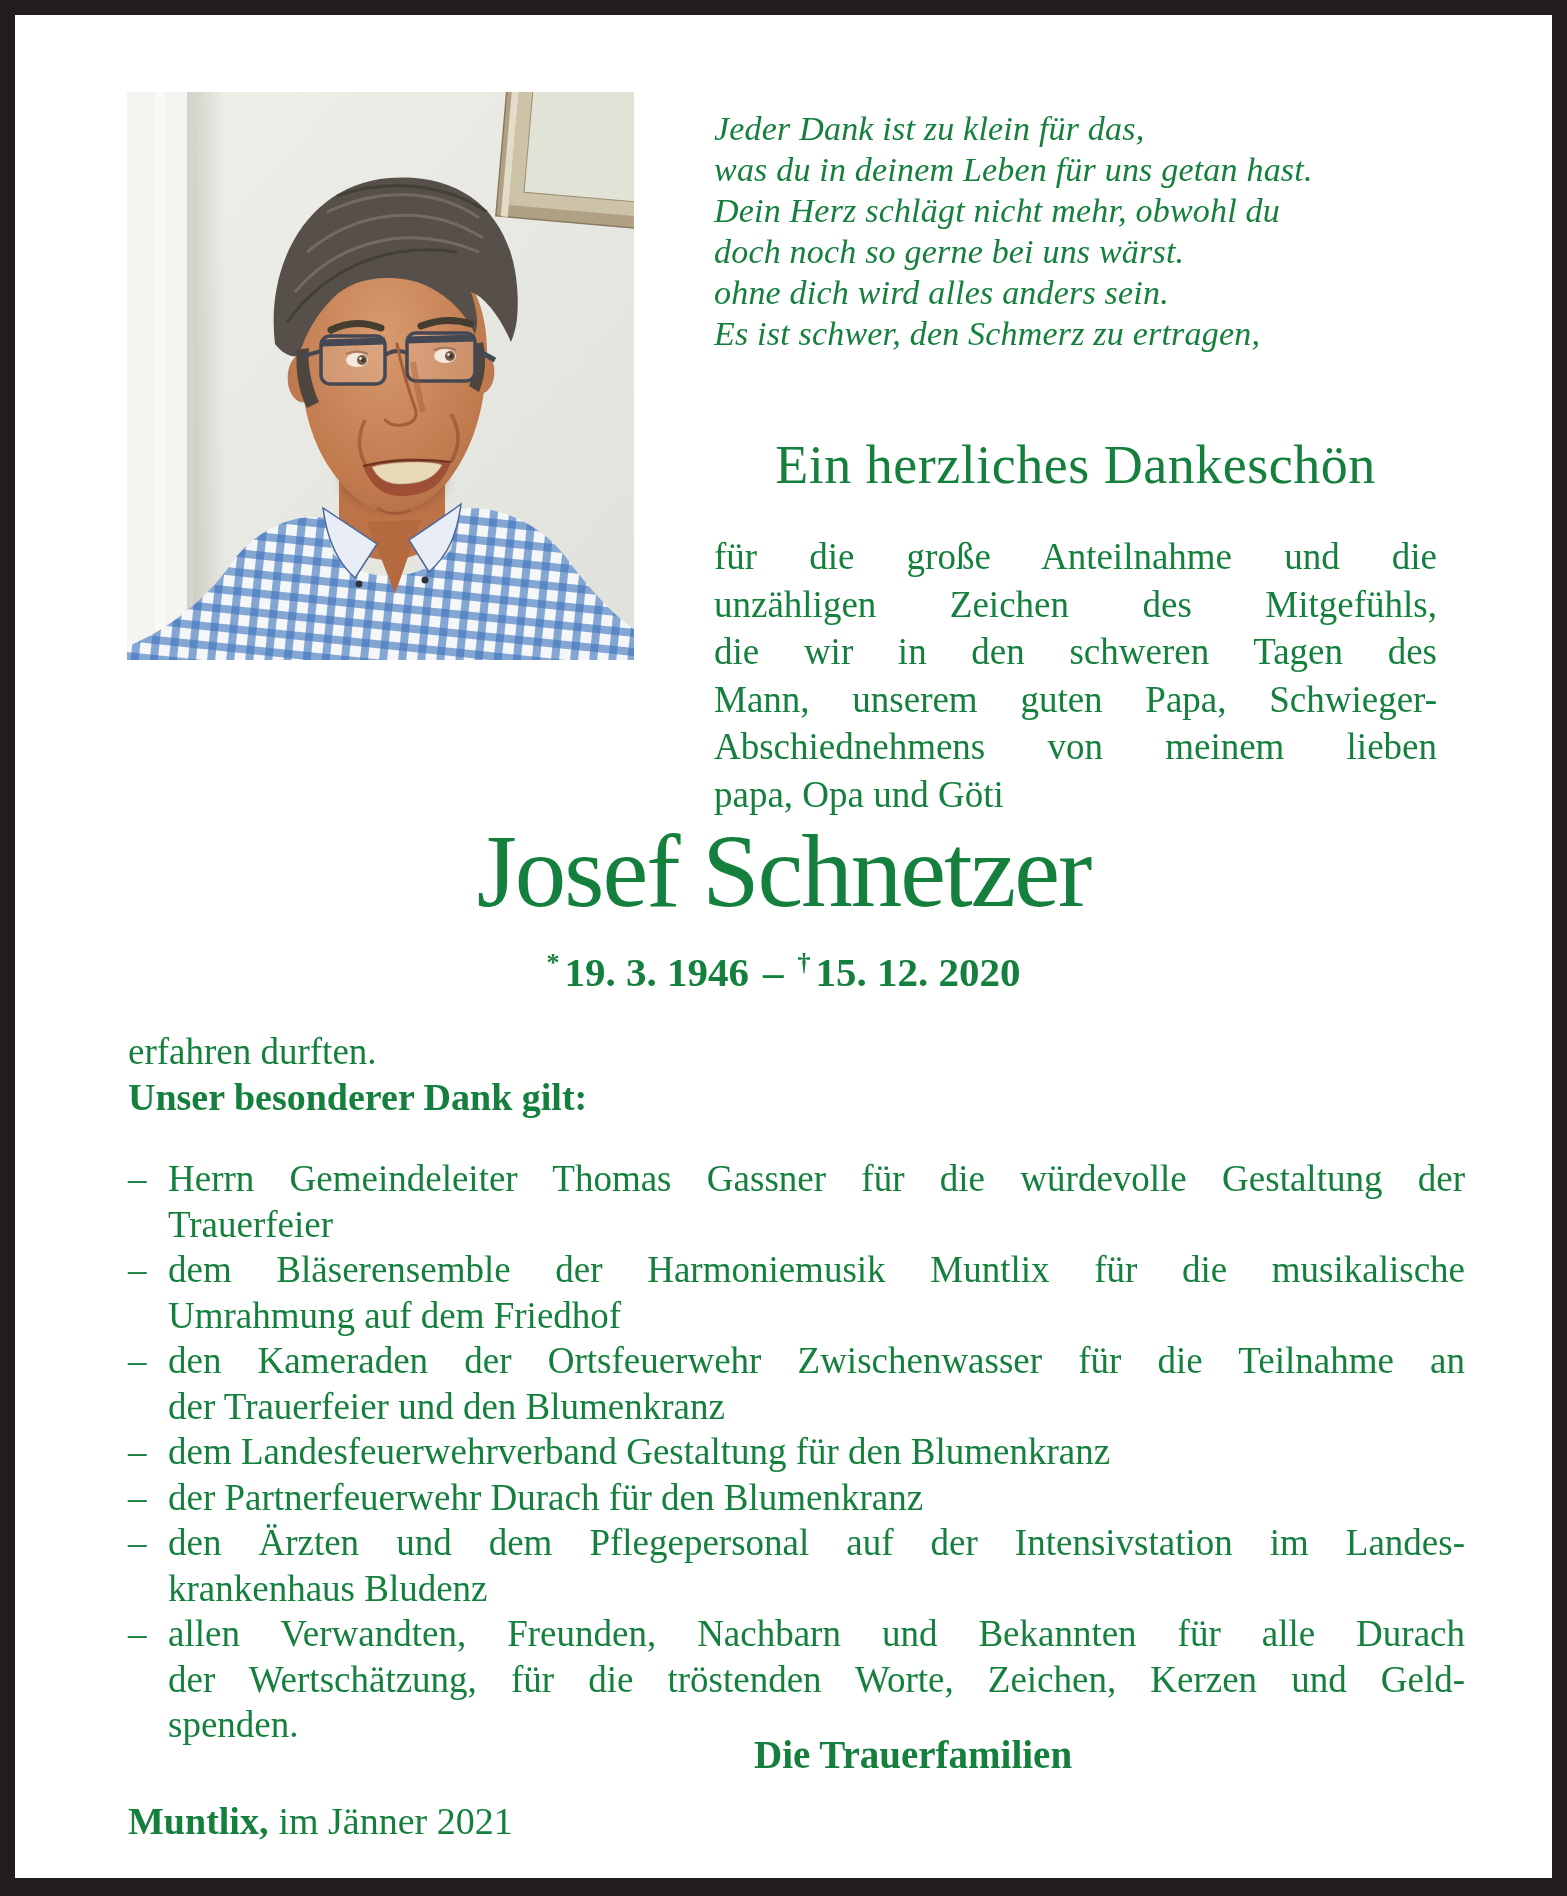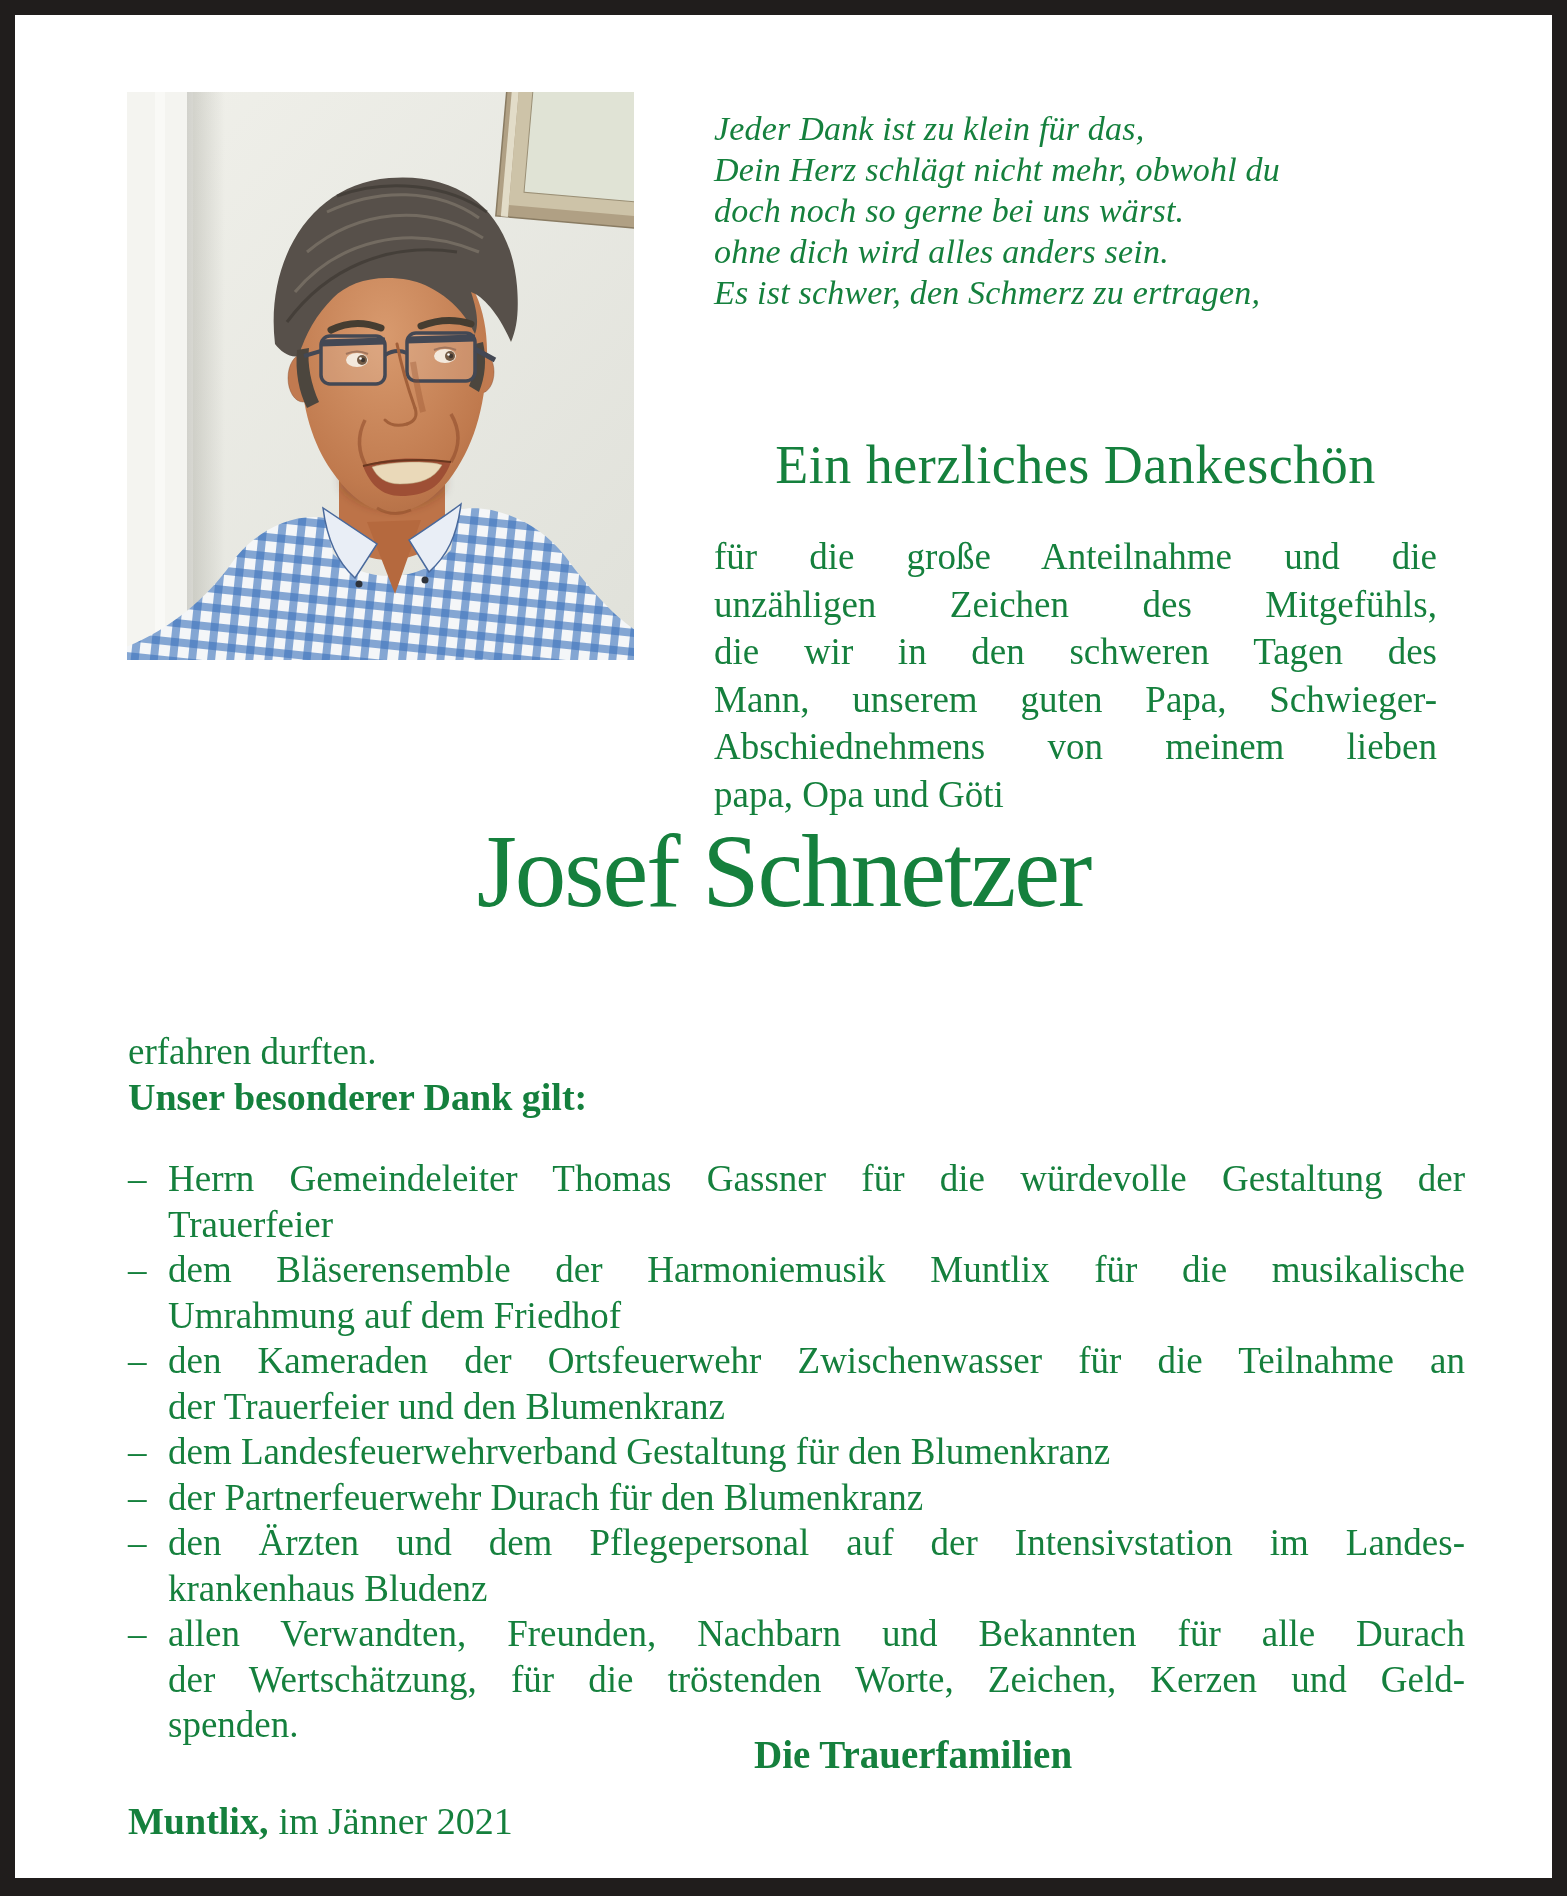--- a/index.html
+++ b/index.html
@@ -183,38 +183,42 @@
         <path d="M236,374 C258,366 290,364 324,370 C314,396 298,404 274,404 C254,404 243,392 236,374 Z" fill="#9e4f35"></path>
         <path d="M245,375 C262,370 300,368 315,373 C307,387 293,392 273,392 C258,392 250,385 245,375 Z" fill="#ead9b9" stroke="#b9a67e" stroke-width="0.5"></path>
         <path d="M236,374 C258,368 296,366 324,370" stroke="#69371f" stroke-width="2" fill="none"></path>
         <path d="M250,416 Q266,426 284,418" stroke="rgba(120,60,30,0.35)" stroke-width="3" fill="none"></path>
       </g>
     </svg>
   </div>
 
   <div class="poem">
     <div>Jeder Dank ist zu klein für das,</div>
+    <div>was du in deinem Leben für uns getan hast.</div>
     <div>Dein Herz schlägt nicht mehr, obwohl du</div>
     <div>doch noch so gerne bei uns wärst.</div>
     <div>ohne dich wird alles anders sein.</div>
     <div>Es ist schwer, den Schmerz zu ertragen,</div>
   </div>
 
   <div class="heading">Ein herzliches Dankeschön</div>
 
   <div class="intro">
     <div class="just">für die große Anteilnahme und die</div>
     <div class="just">unzähligen Zeichen des Mitgefühls,</div>
     <div class="just">die wir in den schweren Tagen des</div>
     <div class="just">Mann, unserem guten Papa, Schwieger-</div>
     <div class="just">Abschiednehmens von meinem lieben</div>
     <div>papa, Opa und Göti</div>
   </div>
 
   <div class="name">Josef Schnetzer</div>
+  <div class="dates">
+    <span class="sup">*</span><span>19. 3. 1946</span><span class="sep">–</span><span class="sup">†</span><span>15. 12. 2020</span>
+  </div>
 
   <div class="continuation">erfahren durften.</div>
 
   <div class="thanks-title">Unser besonderer Dank gilt:</div>
 
   <div class="thanks-list">
     <div class="item">
       <span class="dash">–</span>
       <div class="itxt">
         <div class="just">Herrn Gemeindeleiter Thomas Gassner für die würdevolle Gestaltung der</div>

